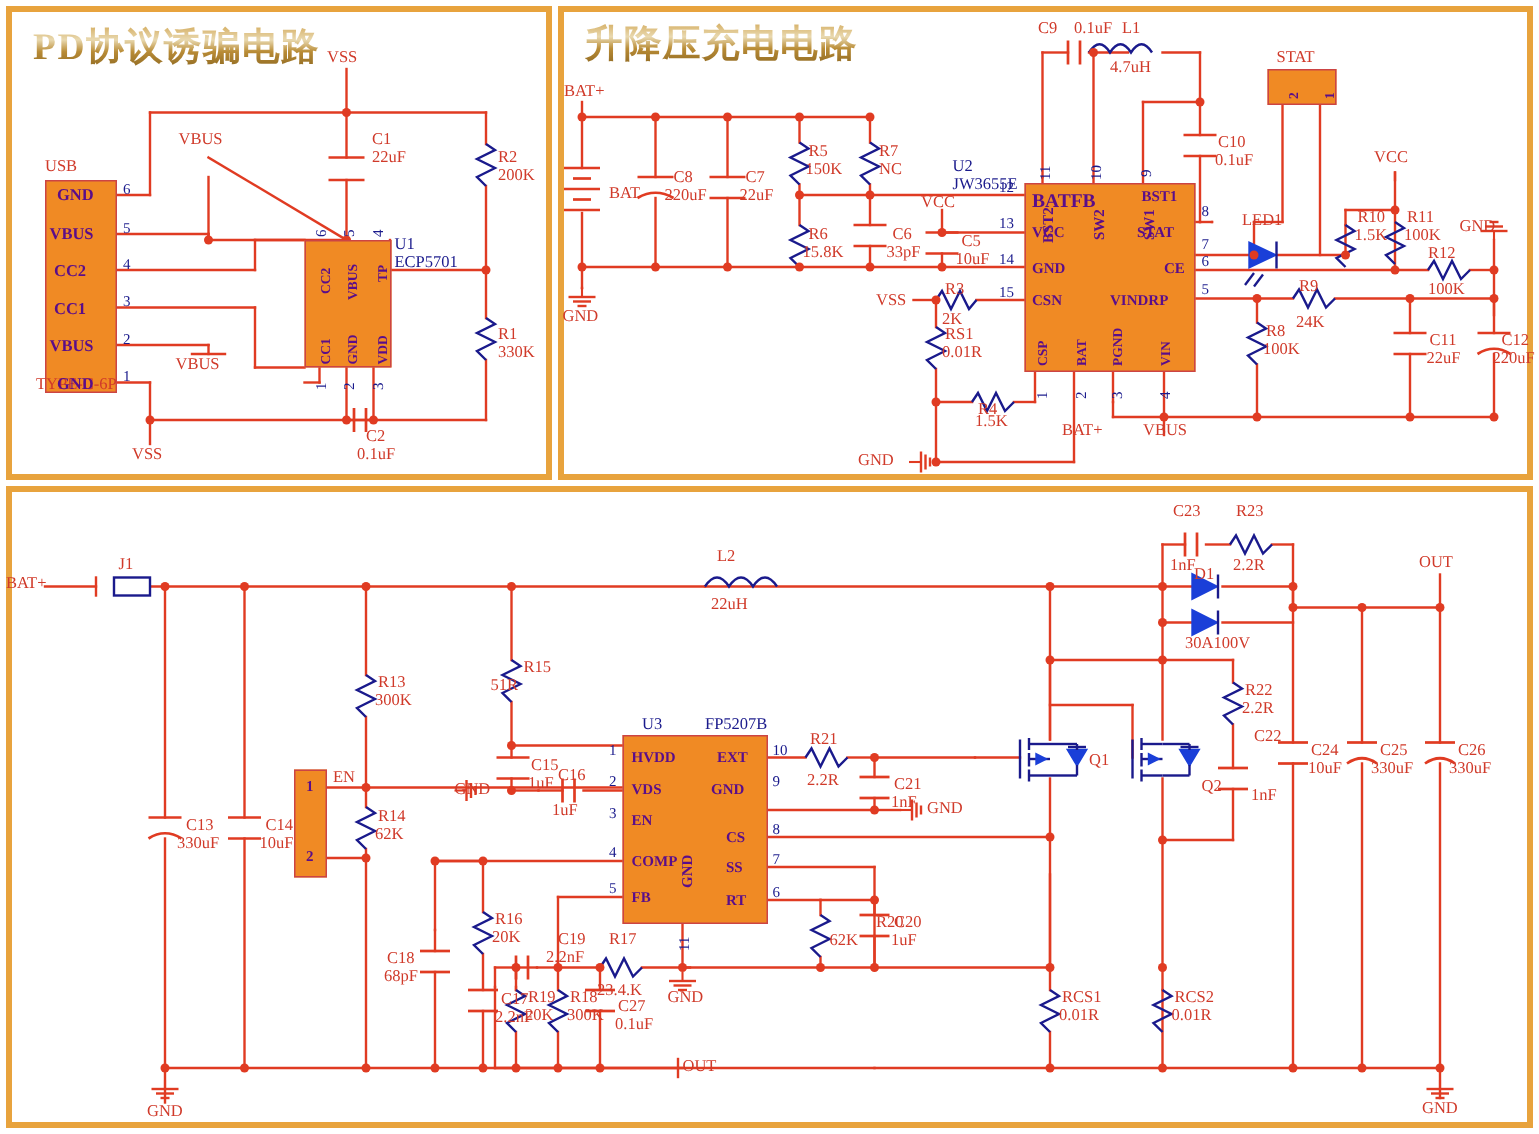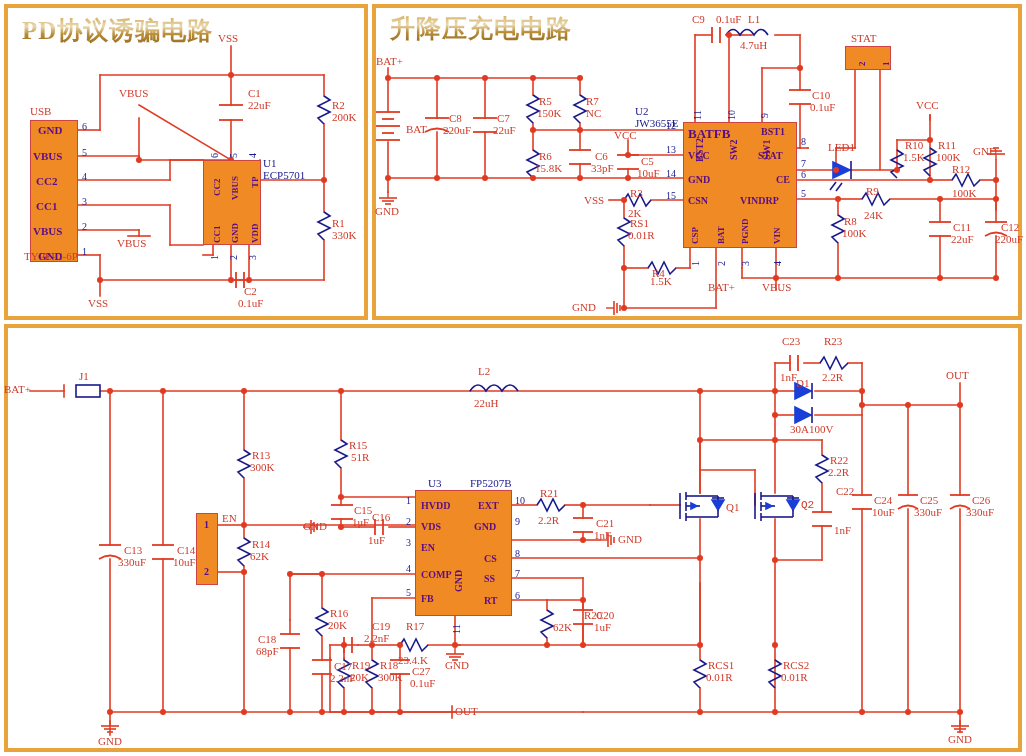--- a/index.html
+++ b/index.html
@@ -810,21 +810,21 @@
   <div class="lbl" style="left:474px;top:398px;">22uH</div>
   <div class="lbl" style="left:124px;top:545px;">C13</div>
   <div class="lbl" style="left:118px;top:557px;">330uF</div>
   <div class="lbl" style="left:177px;top:545px;">C14</div>
   <div class="lbl" style="left:173px;top:557px;">10uF</div>
   <div class="lbl" style="left:252px;top:450px;">R13</div>
   <div class="lbl" style="left:250px;top:462px;">300K</div>
   <div class="lbl" style="left:252px;top:539px;">R14</div>
   <div class="lbl" style="left:250px;top:551px;">62K</div>
   <div class="lbl" style="left:349px;top:440px;">R15</div>
-  <div class="lbl" style="left:351px;top:452px;">51R</div>
+  <div class="lbl" style="left:327px;top:452px;">51R</div>
   <div class="lbl" style="left:354px;top:505px;text-align:center;">C15</div>
   <div class="lbl" style="left:352px;top:517px;">1uF</div>
   <div class="lbl" style="left:372px;top:512px;">C16</div>
   <div class="lbl" style="left:368px;top:535px;">1uF</div>
   <div class="lbl" style="left:330px;top:608px;">R16</div>
   <div class="lbl" style="left:328px;top:620px;">20K</div>
   <div class="lbl" style="left:334px;top:661px;">C17</div>
   <div class="lbl" style="left:330px;top:673px;">2.2nF</div>
   <div class="lbl" style="left:258px;top:634px;">C18</div>
   <div class="lbl" style="left:256px;top:646px;">68pF</div>
@@ -840,21 +840,21 @@
   <div class="lbl" style="left:410px;top:678px;">0.1uF</div>
   <div class="lbl" style="left:584px;top:610px;">R20</div>
   <div class="lbl" style="left:553px;top:622px;">62K</div>
   <div class="lbl" style="left:596px;top:610px;">C20</div>
   <div class="lbl" style="left:594px;top:622px;">1uF</div>
   <div class="lbl" style="left:540px;top:488px;">R21</div>
   <div class="lbl" style="left:538px;top:515px;">2.2R</div>
   <div class="lbl" style="left:596px;top:518px;">C21</div>
   <div class="lbl" style="left:594px;top:530px;">1nF</div>
   <div class="lbl" style="left:726px;top:502px;">Q1</div>
-  <div class="lbl" style="left:801px;top:500px;font-family:Liberation Mono, monospace;">Q2</div>
+  <div class="lbl" style="left:801px;top:519px;">Q2</div>
   <div class="lbl" style="left:708px;top:660px;">RCS1</div>
   <div class="lbl" style="left:706px;top:672px;">0.01R</div>
   <div class="lbl" style="left:783px;top:660px;">RCS2</div>
   <div class="lbl" style="left:781px;top:672px;">0.01R</div>
   <div class="lbl" style="left:782px;top:336px;">C23</div>
   <div class="lbl" style="left:780px;top:372px;">1nF</div>
   <div class="lbl" style="left:824px;top:336px;">R23</div>
   <div class="lbl" style="left:822px;top:372px;">2.2R</div>
   <div class="lbl" style="left:796px;top:378px;">D1</div>
   <div class="lbl" style="left:790px;top:424px;">30A100V</div>

